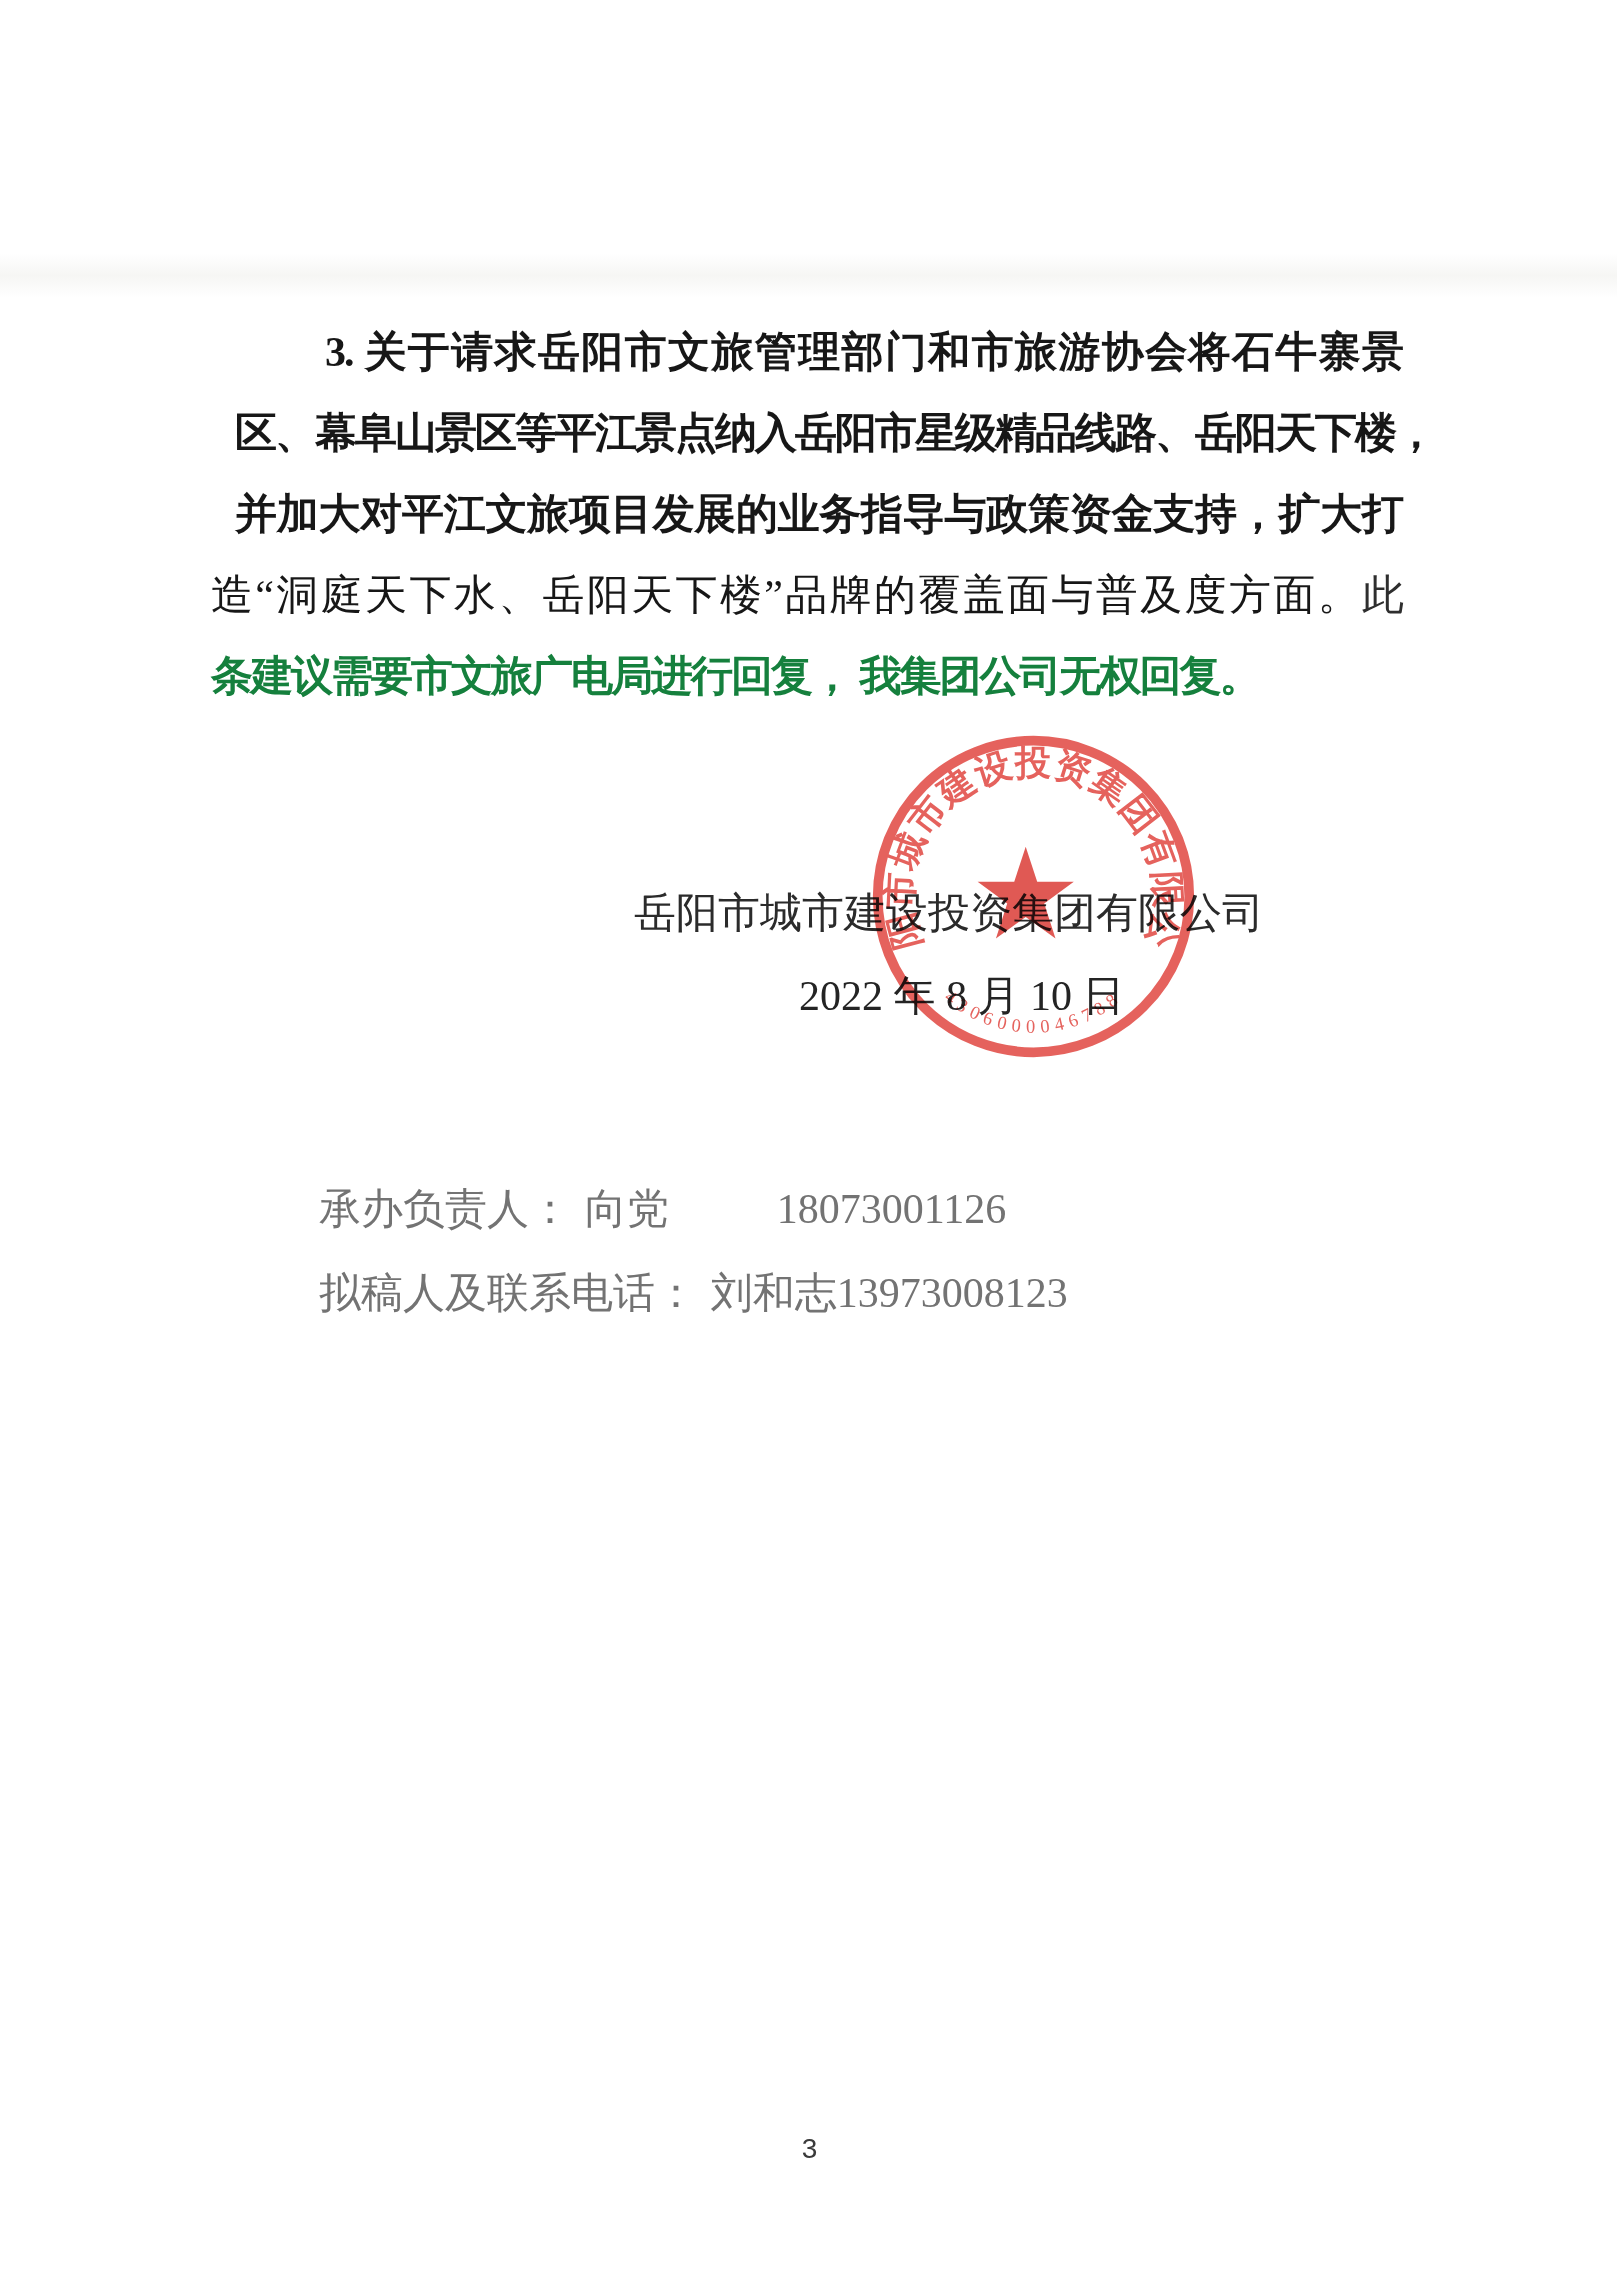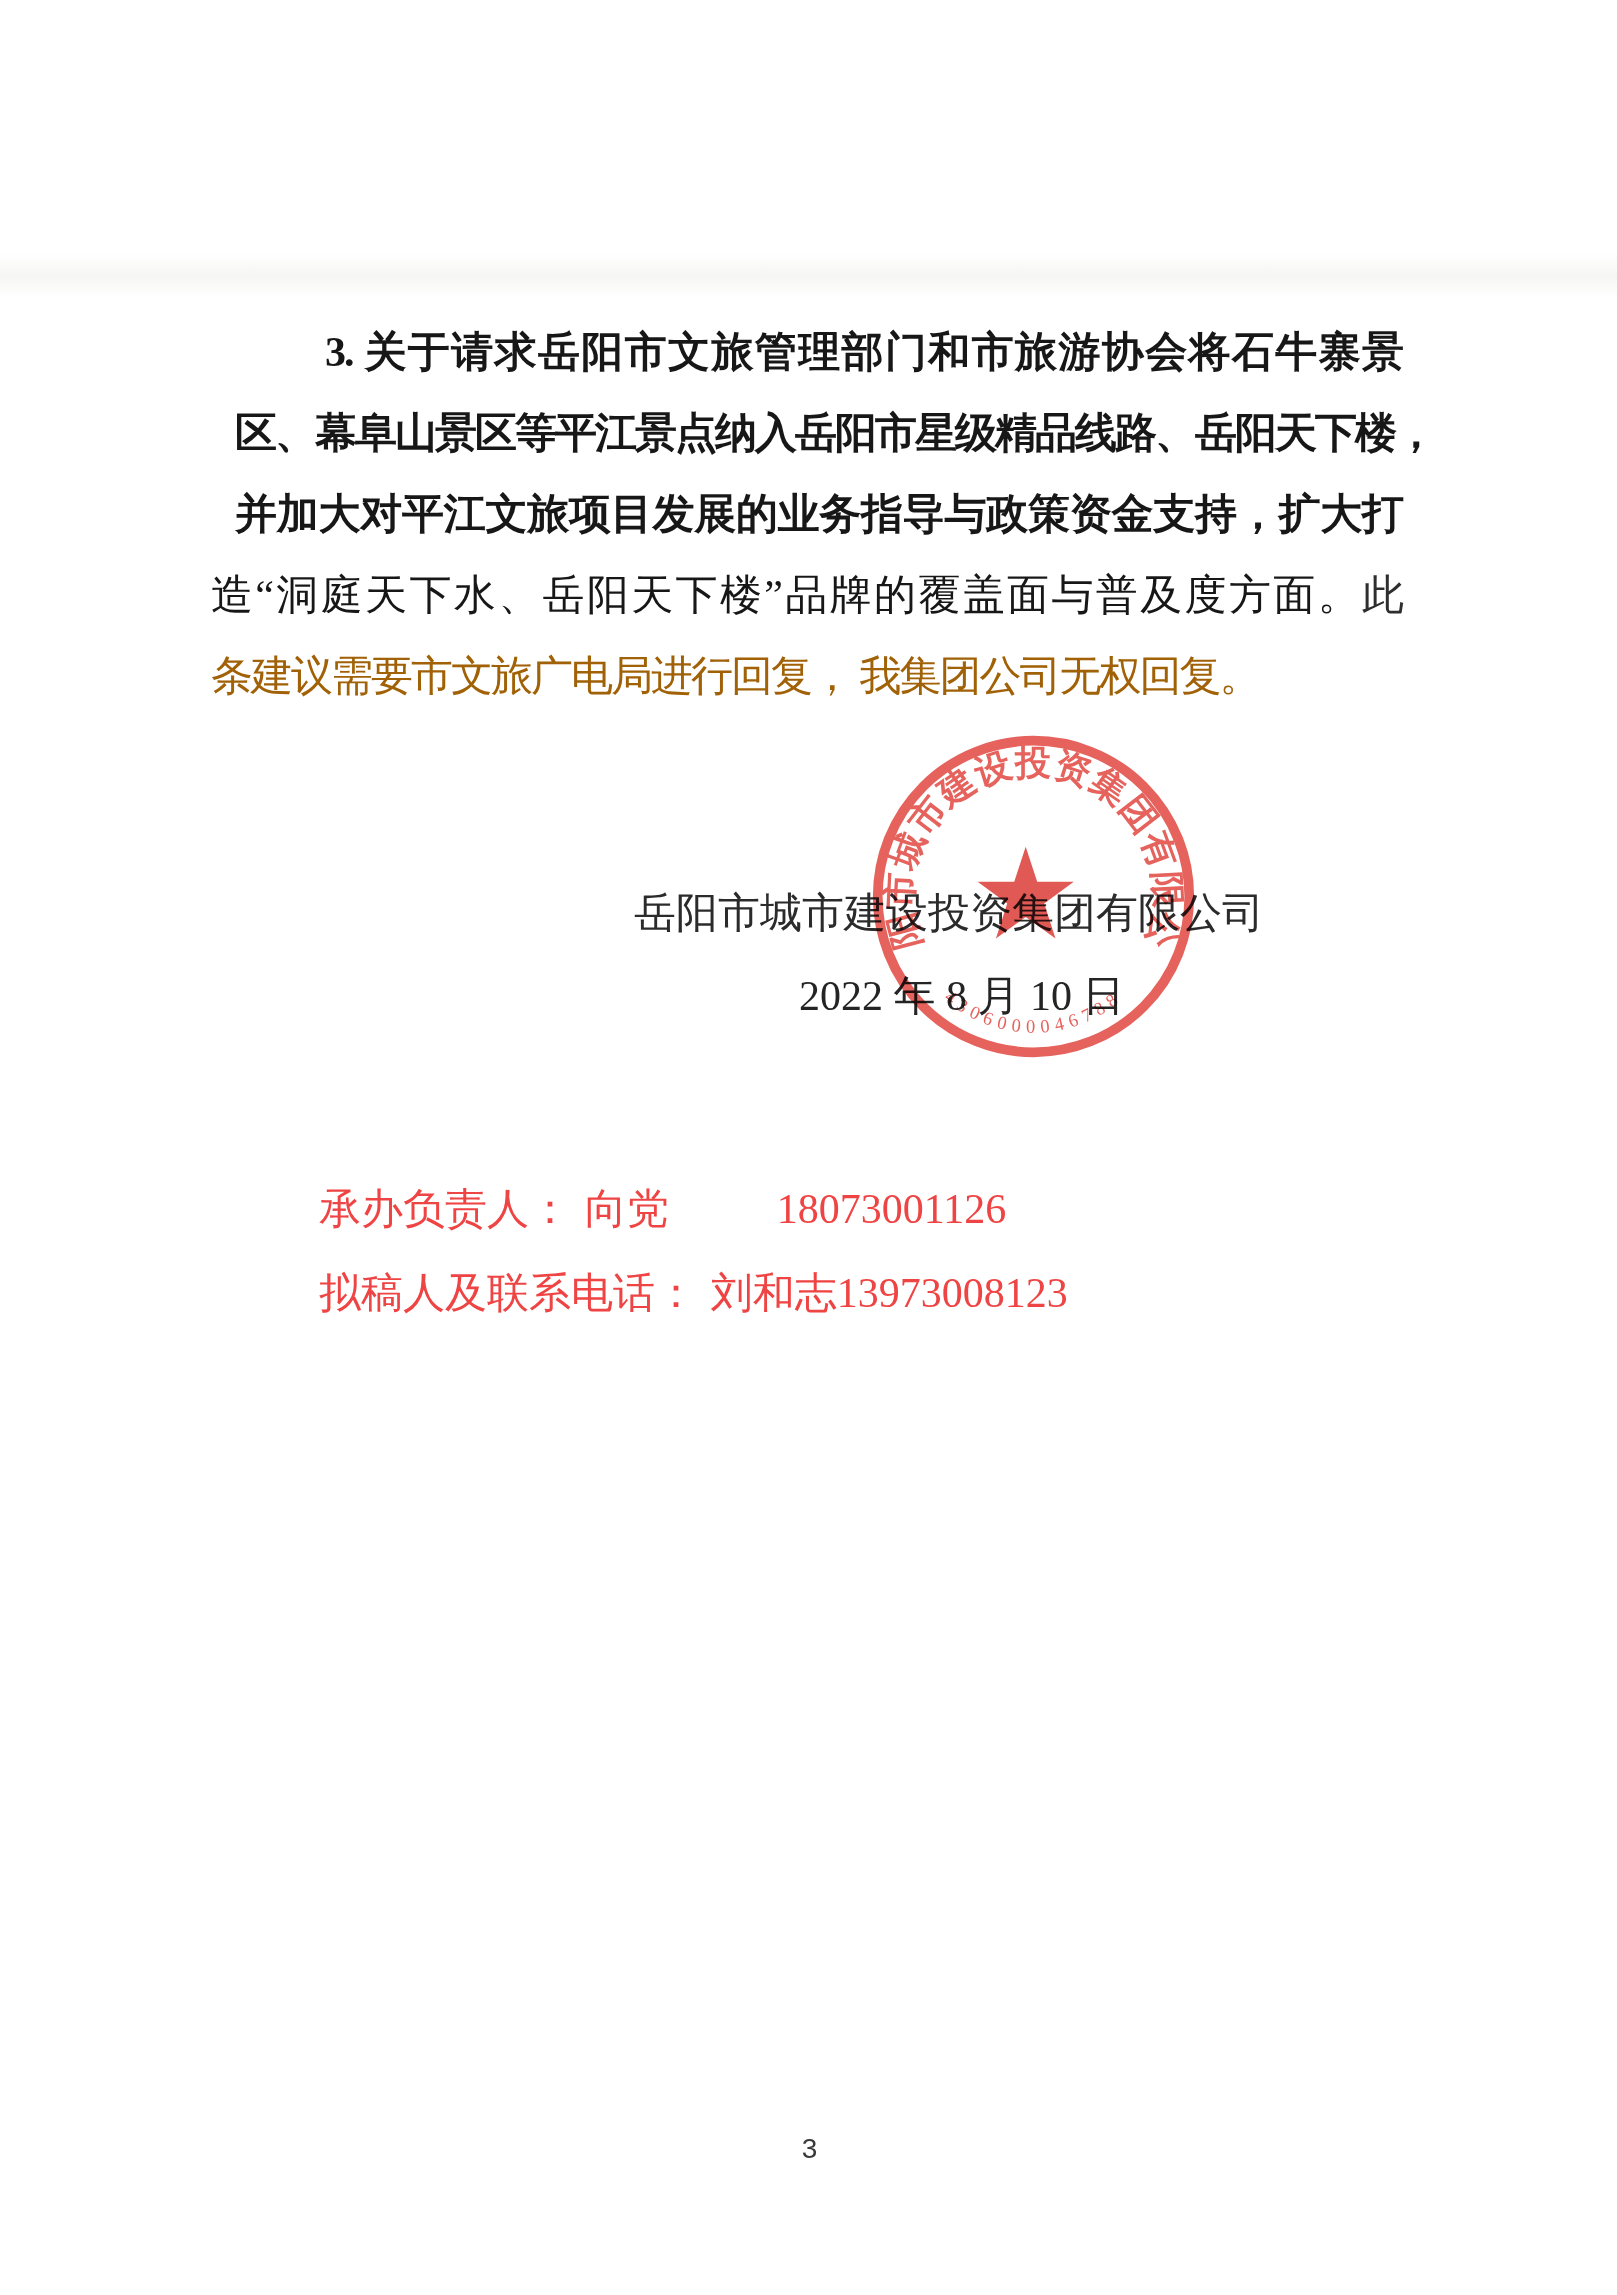--- a/index.html
+++ b/index.html
@@ -20,31 +20,31 @@
   }
   .line{
     text-align:justify;text-align-last:justify;
     white-space:nowrap;
   }
   .line.bold{font-weight:700;color:#171717;margin-left:24px;}
   .line.first{text-indent:90px;}
   .line.mixed{font-weight:400;}
   .line.mixed .b{font-weight:400;color:#171717;}
   .line.mixed .r{font-weight:400;color:#2e2e2e;}
-  .line.last{text-align-last:left;font-weight:400;color:#a16207;}
+  .line.last{text-align-last:left;font-weight:700;color:#15803d;}
   .signature-company{
     position:absolute;left:634px;top:885px;
     font-size:42px;color:#2b2b2b;white-space:pre;z-index:2;
   }
   .signature-date{
     position:absolute;left:799px;top:968px;
     font-size:42px;color:#242424;white-space:pre;z-index:2;
   }
   .contact-line{
-    position:absolute;left:298px;font-size:42px;color:#ef4444;
+    position:absolute;left:298px;font-size:42px;color:#737373;
     white-space:pre;z-index:2;
   }
   .contact-line.handler{top:1133px;}
   .contact-line.drafter{top:1217px;}
   .contact-line .phone-gap-lg{margin-left:108px;}
   .contact-line .phone-gap-sm{}
   .contact-line .name-gap{margin-left:13.7px;}
   .page-number{
     position:absolute;left:790px;top:2133px;width:39px;text-align:center;
     font-size:28px;color:#3a3a3a;

